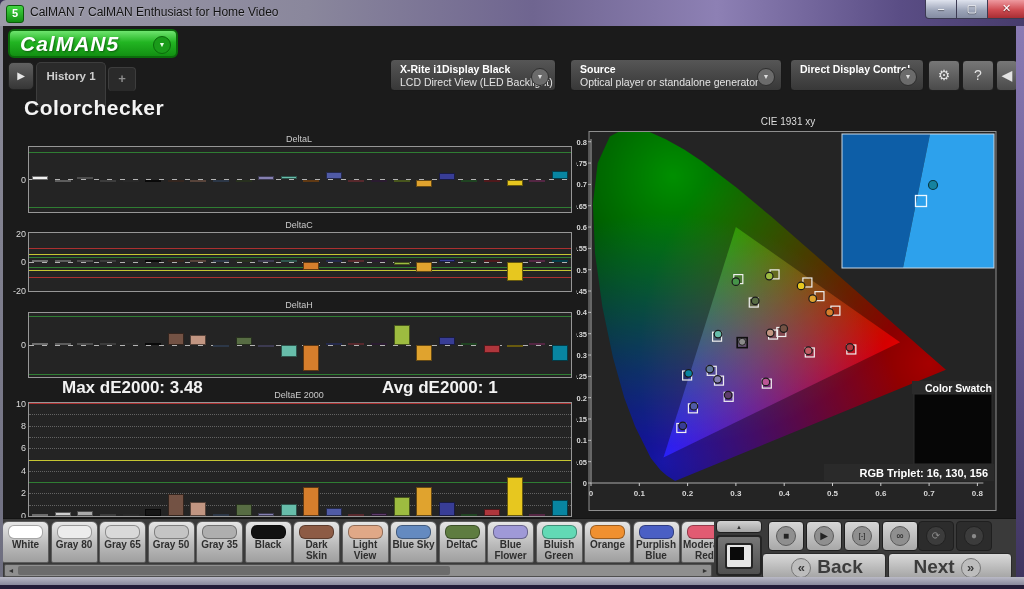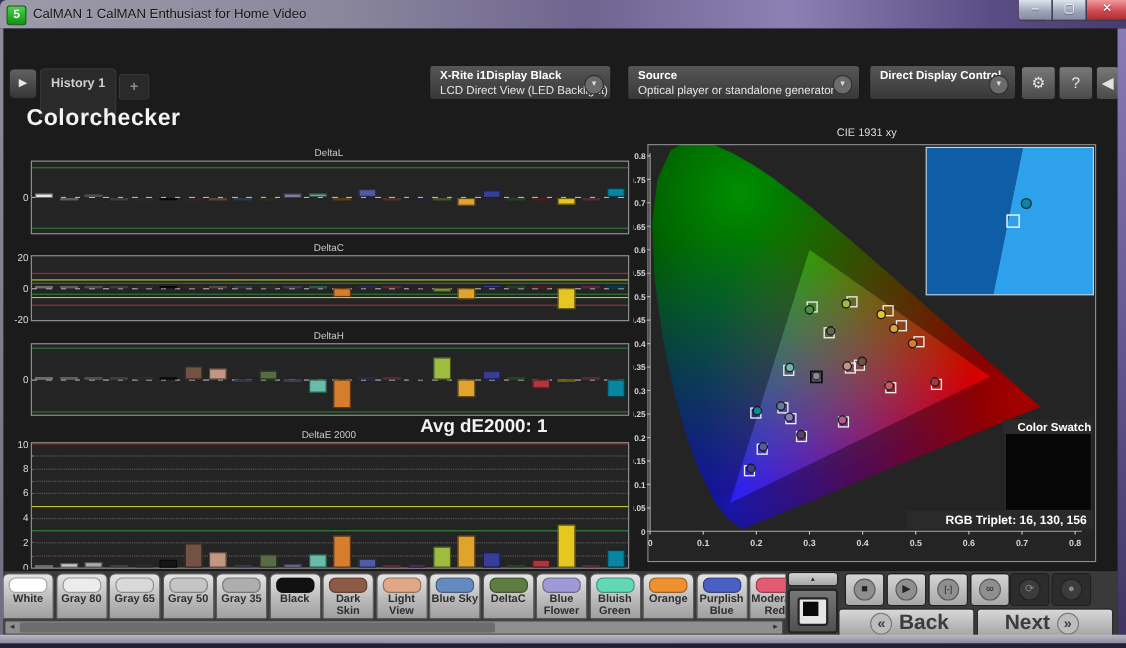--- a/index.html
+++ b/index.html
@@ -97,28 +97,32 @@
   #swatch-window .sq .inner{position:absolute;left:3px;top:2px;width:14px;height:13px;background:#0a0a0a;}
   .desk-bottom{position:absolute;left:0;top:585px;width:1024px;height:4px;background:#241d38;}
 </style>
 </head>
 <body>
 
 <div id="window">
 
   <div class="titlebar">
     <div class="title-icon">5</div>
-    <div class="title-text">CalMAN 1 CalMAN Enthusiast for Home Video</div>
+    <div class="title-text">CalMAN 7 CalMAN Enthusiast for Home Video</div>
     <div class="winbtn min">–</div>
     <div class="winbtn max">▢</div>
     <div class="winbtn close">✕</div>
   </div>
 
   <div class="content-bg"></div>
 
+  <div class="logo">
+    <div class="logo-text">CalMAN5</div>
+    <div class="logo-chev">▼</div>
+  </div>
 
   <div class="navbtn hist-arrow">▶</div>
   <div class="tab history">History 1</div>
   <div class="tab add">+</div>
 
   <div class="dropdown" style="left:390px;width:166px;">
     <div class="dd-accent"></div>
     <div class="dd-line1">X-Rite i1Display Black</div>
     <div class="dd-line2">LCD Direct View (LED Backlight)</div>
     <div class="dd-chev">▼</div>
@@ -281,20 +285,21 @@
         <div class="bar" style="left: 522.708px; width: 16px; top: 97.18px; height: 15.82px; background: rgb(8, 133, 161);"></div>
         <div class="tick" style="top: -4px;">10</div>
         <div class="tick" style="top: 17.6px;">8</div>
         <div class="tick" style="top: 40.2px;">6</div>
         <div class="tick" style="top: 62.8px;">4</div>
         <div class="tick" style="top: 85.4px;">2</div>
         <div class="tick" style="top: 108px;">0</div>
       </div>
     </div>
 
+  <div class="stat" style="left:62px;top:378px;">Max dE2000: 3.48</div>
   <div class="stat" style="left:382px;top:378px;">Avg dE2000: 1</div>
 
   <div id="cie-wrap">
     <div id="cie-title">CIE 1931 xy</div>
     <svg id="cie-svg" width="424" height="386">
         <rect x="13" y="0.5" width="407" height="379" fill="#242424"></rect>
         <defs>
           <clipPath id="clip-horseshoe">
             <polygon points="99.1,349.9 90.6,344.4 84.6,339.3 74.9,327.3 59.1,295.4 48.2,266.4 36.9,226.2 26.4,175.9 19.0,122.3 16.9,72.7 21.7,32.0 33.8,5.6 50.9,-3.7 70.2,-0.5 89.7,8.2 108.2,18.6 125.9,30.2 160.7,56.7 195.2,85.6 229.5,115.4 262.5,144.4 292.8,171.0 317.8,193.1 336.6,209.5 349.0,220.5 369.9,238.8"></polygon>
           </clipPath>

